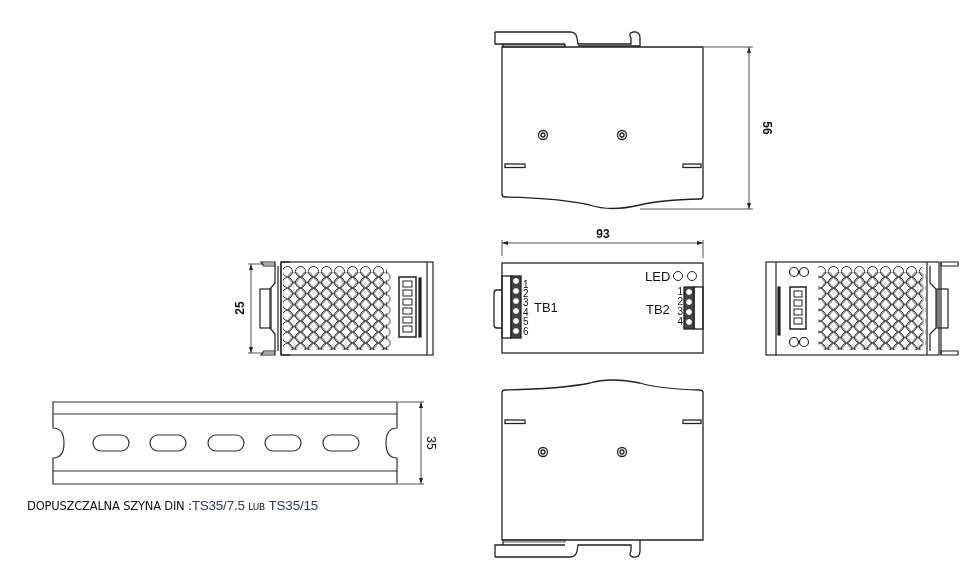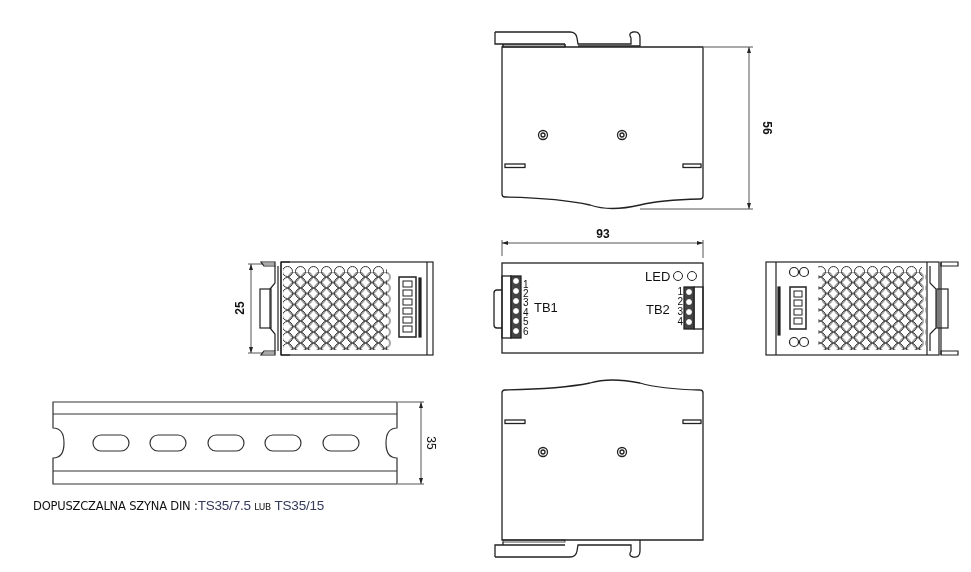--- a/index.html
+++ b/index.html
@@ -1,18 +1,18 @@
 <!DOCTYPE html>
 <html><head>
 <meta charset="utf-8">
 <style>
   html, body { margin:0; padding:0; background:#ffffff; }
   body { width:971px; height:572px; position:relative; overflow:hidden; font-family:"Liberation Sans", sans-serif; }
   svg { position:absolute; left:0; top:0; }
-  .note { position:absolute; left:33px; top:498px; font-size:11.5px; color:#111; white-space:nowrap; font-family:"DejaVu Sans", sans-serif; letter-spacing:-0.2px; }
+  .note { position:absolute; left:27px; top:498px; font-size:11.5px; color:#111; white-space:nowrap; font-family:"DejaVu Sans", sans-serif; letter-spacing:-0.2px; }
   .note .spec { font-family:"Liberation Sans", sans-serif; font-size:13.5px; color:#333a5a; }
   .note .sc { font-size:9px; }
   .lbl { font-family:"Liberation Sans", sans-serif; fill:#111; }
 </style>
 </head>
 <body>
 
 <svg width="971" height="572" viewBox="0 0 971 572">
   <defs>
     <pattern id="hex" x="281" y="266" width="13" height="11" patternUnits="userSpaceOnUse">

